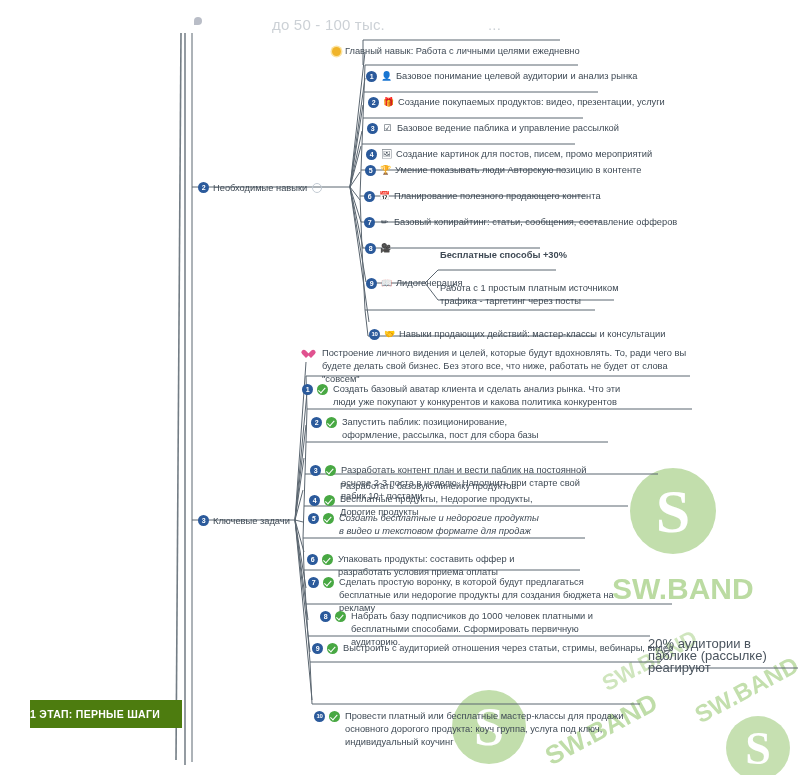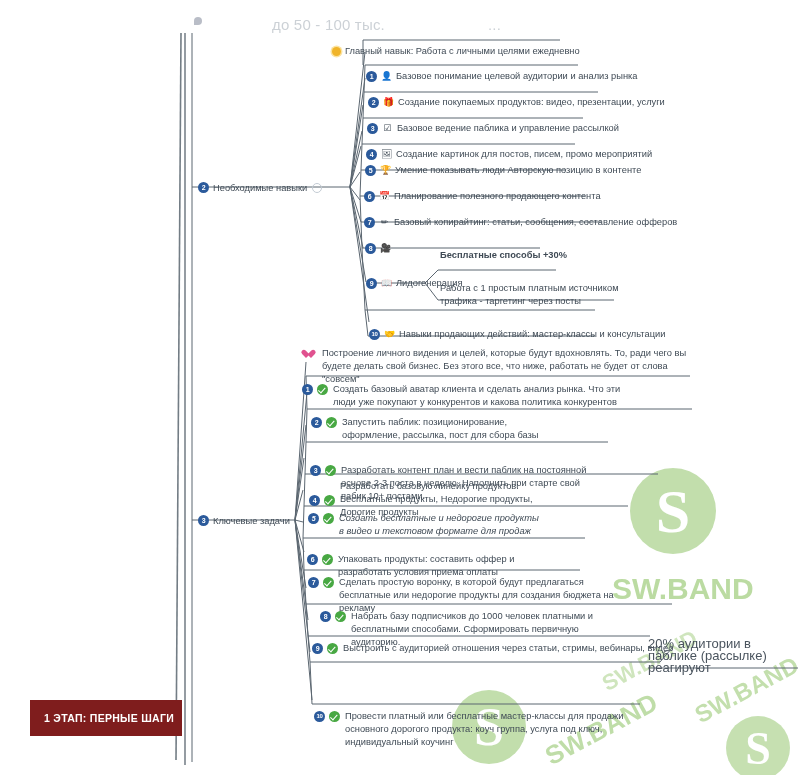--- a/index.html
+++ b/index.html
@@ -172,29 +172,28 @@
     line-height: 13px;
     color: #3f4a55;
   }
 
   
   .stage-banner {
     position: absolute;
     left: 30px;
     top: 700px;
     width: 152px;
-    height: 36px;
-    background: #7f1d1d;
+    height: 28px;
+    background: #4d7c0f;
     color: #ffffff;
     font-size: 10.5px;
     font-weight: bold;
     letter-spacing: .3px;
     display: flex;
     align-items: center;
-    padding-left: 14px;
     box-sizing: border-box;
   }
 
   
   .callout {
     position: absolute;
     left: 648px;
     top: 638px;
     width: 150px;
     font-size: 13px;

